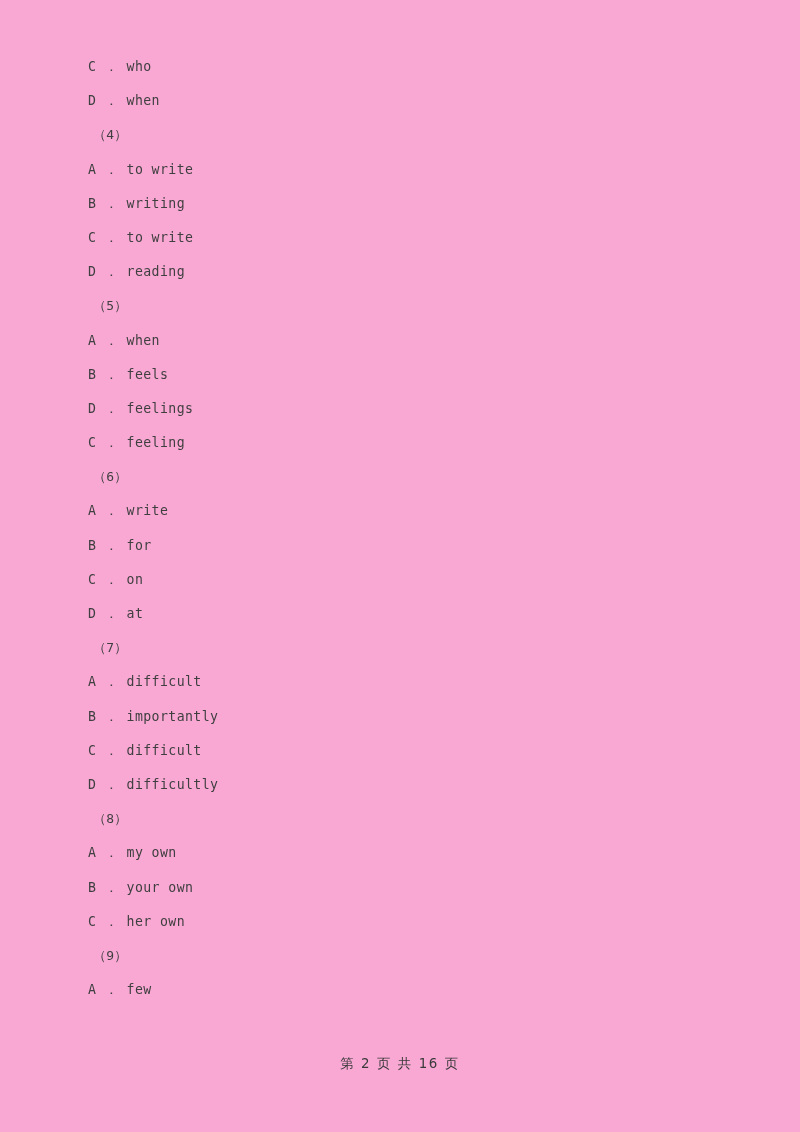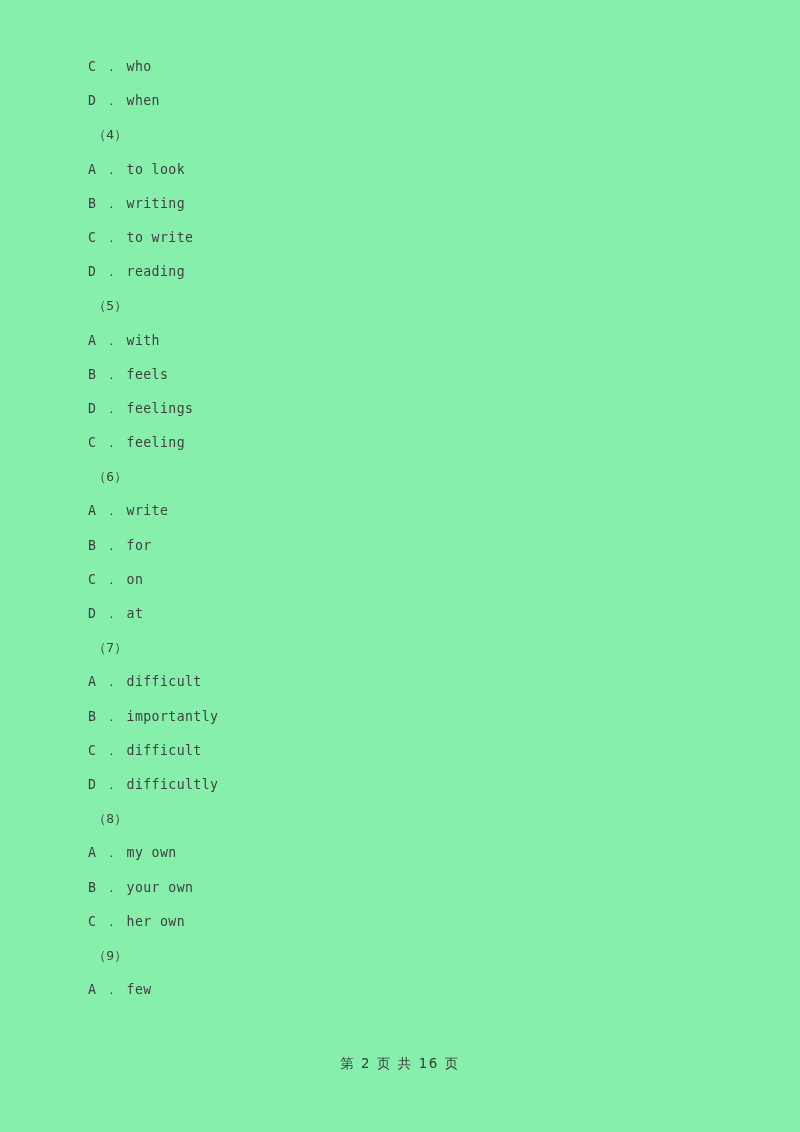--- a/index.html
+++ b/index.html
@@ -16,21 +16,21 @@
     color: #3a3a3a;
     -webkit-font-smoothing: antialiased;
   }
 
   #page {
     position: absolute;
     left: 0;
     top: 0;
     width: 800px;
     height: 1132px;
-    background: #86efac;
+    background: #f9a8d4;
   }
 
   #content-column {
     position: absolute;
     left: 88px;
     top: 50px;
     width: 640px;
   }
 
   .doc-line {
@@ -68,26 +68,26 @@
 </style>
 </head>
 <body>
 
 <div id="page">
 
   <div id="content-column">
       <div class="doc-line option">C ． who</div>
       <div class="doc-line option">D ． when</div>
       <div class="doc-line qnum">（4）</div>
-      <div class="doc-line option">A ． to look</div>
+      <div class="doc-line option">A ． to write</div>
       <div class="doc-line option">B ． writing</div>
       <div class="doc-line option">C ． to write</div>
       <div class="doc-line option">D ． reading</div>
       <div class="doc-line qnum">（5）</div>
-      <div class="doc-line option">A ． with</div>
+      <div class="doc-line option">A ． when</div>
       <div class="doc-line option">B ． feels</div>
       <div class="doc-line option">D ． feelings</div>
       <div class="doc-line option">C ． feeling</div>
       <div class="doc-line qnum">（6）</div>
       <div class="doc-line option">A ． write</div>
       <div class="doc-line option">B ． for</div>
       <div class="doc-line option">C ． on</div>
       <div class="doc-line option">D ． at</div>
       <div class="doc-line qnum">（7）</div>
       <div class="doc-line option">A ． difficult</div>

